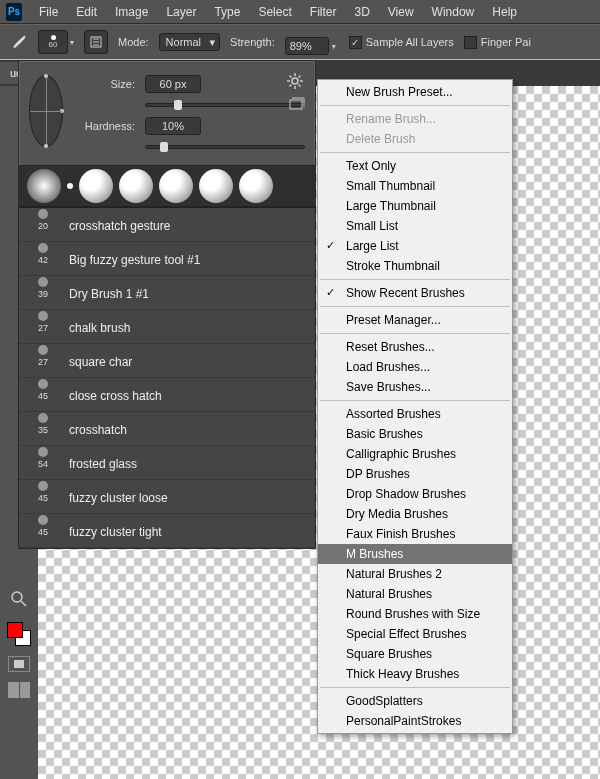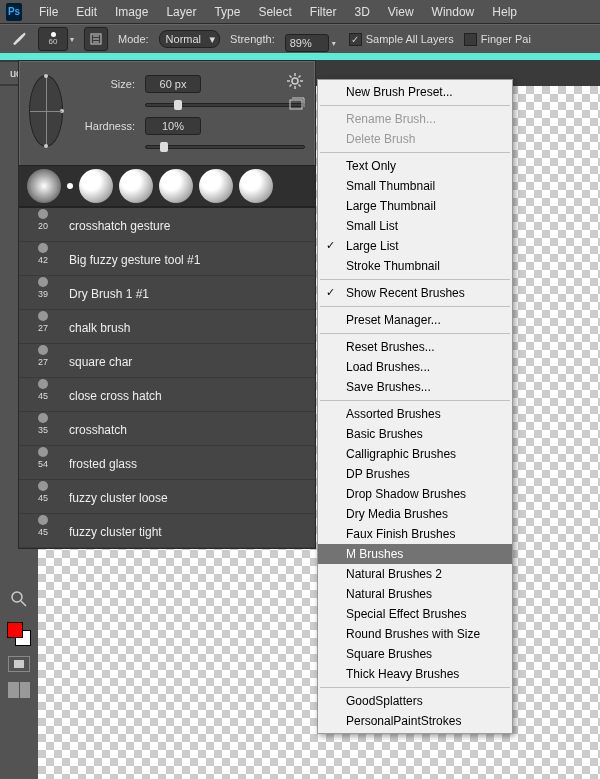--- a/index.html
+++ b/index.html
@@ -4,29 +4,29 @@
 <style>
 * { margin: 0; padding: 0; box-sizing: border-box; font-family: "Segoe UI", Tahoma, sans-serif; }
 body { width: 600px; height: 779px; background: #535353; overflow: hidden; position: relative; }
 
 
 .menubar { height: 24px; background: #535353; display: flex; align-items: center; padding: 0 6px; gap: 0; border-bottom: 1px solid #2a2a2a; }
 .ps-logo { width: 16px; height: 18px; background: #001e36; color: #31a8ff; font-weight: bold; font-size: 10px; display: flex; align-items: center; justify-content: center; border-radius: 2px; margin-right: 8px; }
 .menu-item { color: #e0e0e0; font-size: 12px; padding: 3px 9px; cursor: default; }
 
 
-.optionsbar { height: 36px; background: #535353; border-top: 1px solid #666; border-bottom: 7px solid #5eead4; display: flex; align-items: center; padding: 0 10px; gap: 10px; }
+.optionsbar { height: 36px; background: #535353; border-top: 1px solid #666; border-bottom: 1px solid #5eead4; display: flex; align-items: center; padding: 0 10px; gap: 10px; }
 .brush-icon { width: 18px; height: 18px; color: #ddd; }
 .brush-chip { display: flex; align-items: center; gap: 2px; }
 .brush-dot { width: 30px; height: 24px; background: #3a3a3a; border: 1px solid #222; border-radius: 3px; display: flex; flex-direction: column; align-items: center; justify-content: center; }
 .brush-dot .dot { width: 5px; height: 5px; background: #fff; border-radius: 50%; }
 .brush-dot .num { color: #ccc; font-size: 8px; }
 .brush-toggle { width: 24px; height: 24px; background: #3a3a3a; border: 1px solid #222; border-radius: 3px; display:flex; align-items:center; justify-content:center; }
 .opt-label { color: #ddd; font-size: 11px; }
-.opt-select { background: #3a3a3a; border: 1px solid #222; color: #ddd; font-size: 11px; padding: 2px 18px 2px 6px; border-radius: 8px; position: relative; }
+.opt-select { background: #3a3a3a; border: 1px solid #222; color: #ddd; font-size: 11px; padding: 2px 18px 2px 6px; border-radius: 3px; position: relative; }
 .opt-input { background: #3a3a3a; border: 1px solid #222; color: #ddd; font-size: 11px; padding: 2px 4px; width: 44px; text-align: left; border-radius: 3px; }
 .checkbox { width: 13px; height: 13px; border: 1px solid #222; background: #3a3a3a; display: inline-flex; align-items: center; justify-content: center; color: #ccc; font-size: 10px; }
 .opt-group { display: flex; align-items: center; gap: 4px; }
 
 
 .tabbar { height: 26px; background: #3a3a3a; display: flex; align-items: center; }
 .tab { background: #535353; color: #eee; font-size: 11px; padding: 5px 10px; display: flex; align-items: flex-end; gap: 6px; }
 .tab-close { color: #aaa; font-size: 11px; }
 
 
@@ -356,20 +356,20 @@
     <div class="ctx-item">Assorted Brushes</div>
     <div class="ctx-item">Basic Brushes</div>
     <div class="ctx-item">Calligraphic Brushes</div>
     <div class="ctx-item">DP Brushes</div>
     <div class="ctx-item">Drop Shadow Brushes</div>
     <div class="ctx-item">Dry Media Brushes</div>
     <div class="ctx-item">Faux Finish Brushes</div>
     <div class="ctx-item highlight">M Brushes</div>
     <div class="ctx-item">Natural Brushes 2</div>
     <div class="ctx-item">Natural Brushes</div>
+    <div class="ctx-item">Round Brushes with Size</div>
     <div class="ctx-item">Special Effect Brushes</div>
-    <div class="ctx-item">Round Brushes with Size</div>
     <div class="ctx-item">Square Brushes</div>
     <div class="ctx-item">Thick Heavy Brushes</div>
     <div class="ctx-sep"></div>
     <div class="ctx-item">GoodSplatters</div>
     <div class="ctx-item">PersonalPaintStrokes</div>
   </div>
 
 </body></html>

